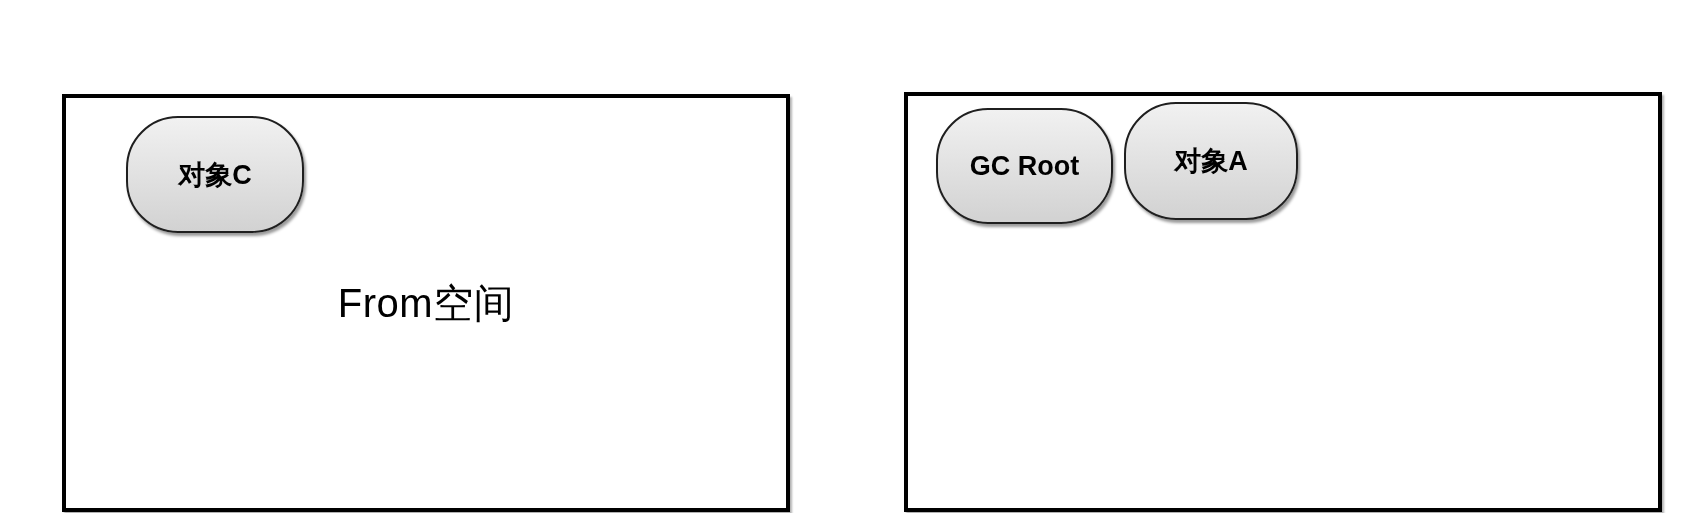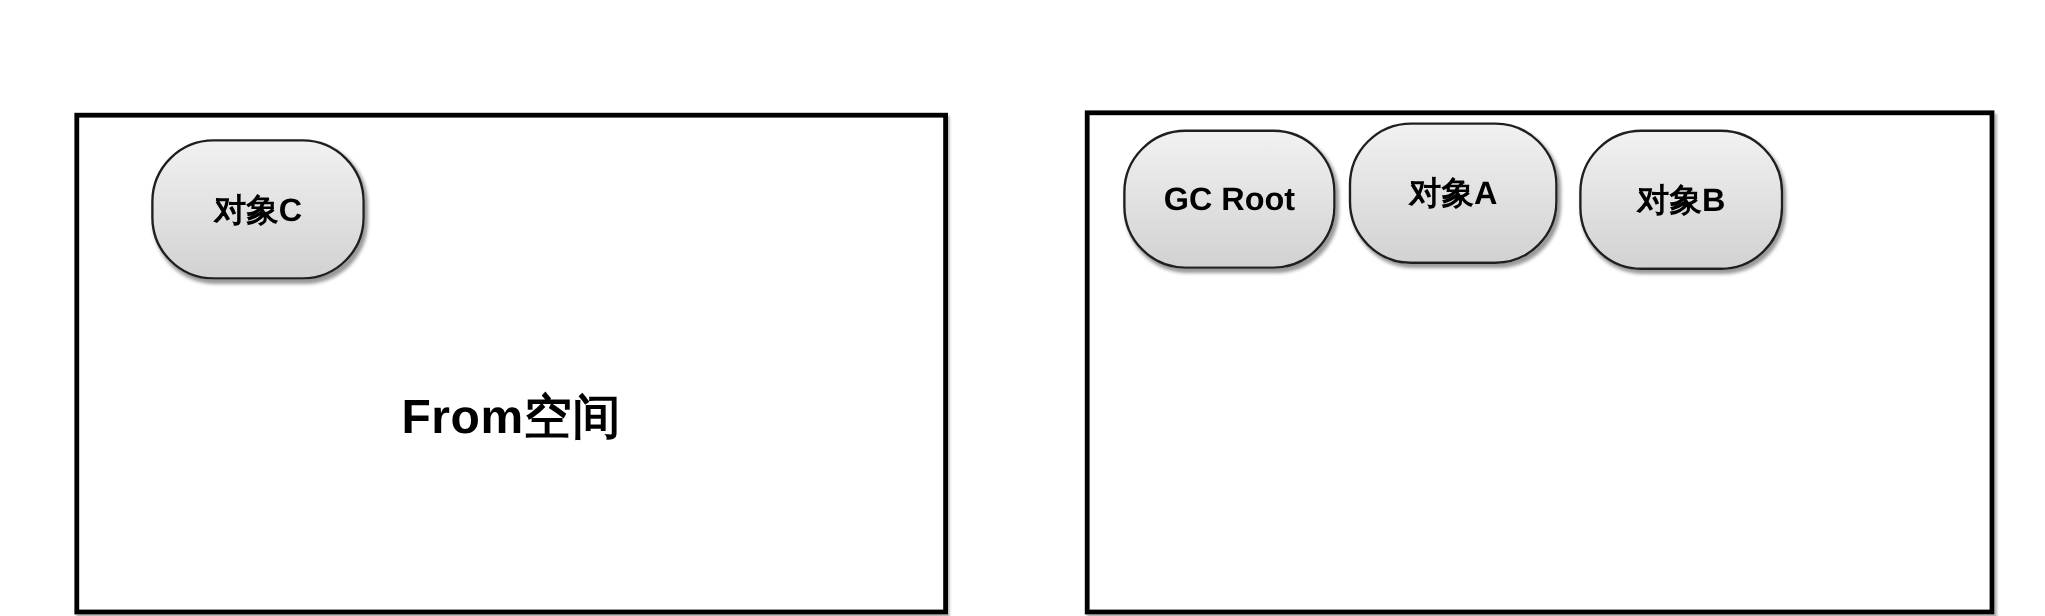--- a/index.html
+++ b/index.html
@@ -39,25 +39,24 @@
   }
 
   .space-label {
     position: absolute;
     left: 0;
     right: 0;
     top: 50%;
     transform: translateY(-50%);
     text-align: center;
     font-size: 40px;
-    font-weight: bold;
+    font-weight: normal;
     color: var(--text, #000000);
     letter-spacing: 0.5px;
     pointer-events: none;
-    margin-top: 44px;
   }
 
   .pill {
     position: absolute;
     display: flex;
     align-items: center;
     justify-content: center;
     border: 2.5px solid var(--pill-border, #1f1f1f);
     border-radius: 52px;
     background: linear-gradient(to bottom,
@@ -88,18 +87,15 @@
     <div class="space-label">From空间</div>
   </div>
 
   <div class="space-box to">
     <div class="pill gc-root">
       <span>GC Root</span>
     </div>
     <div class="pill obj-a">
       <span>对象A</span>
     </div>
-    <div class="pill obj-b">
-      <span>对象B</span>
-    </div>
   </div>
 
 </div>
 
 </body></html>

